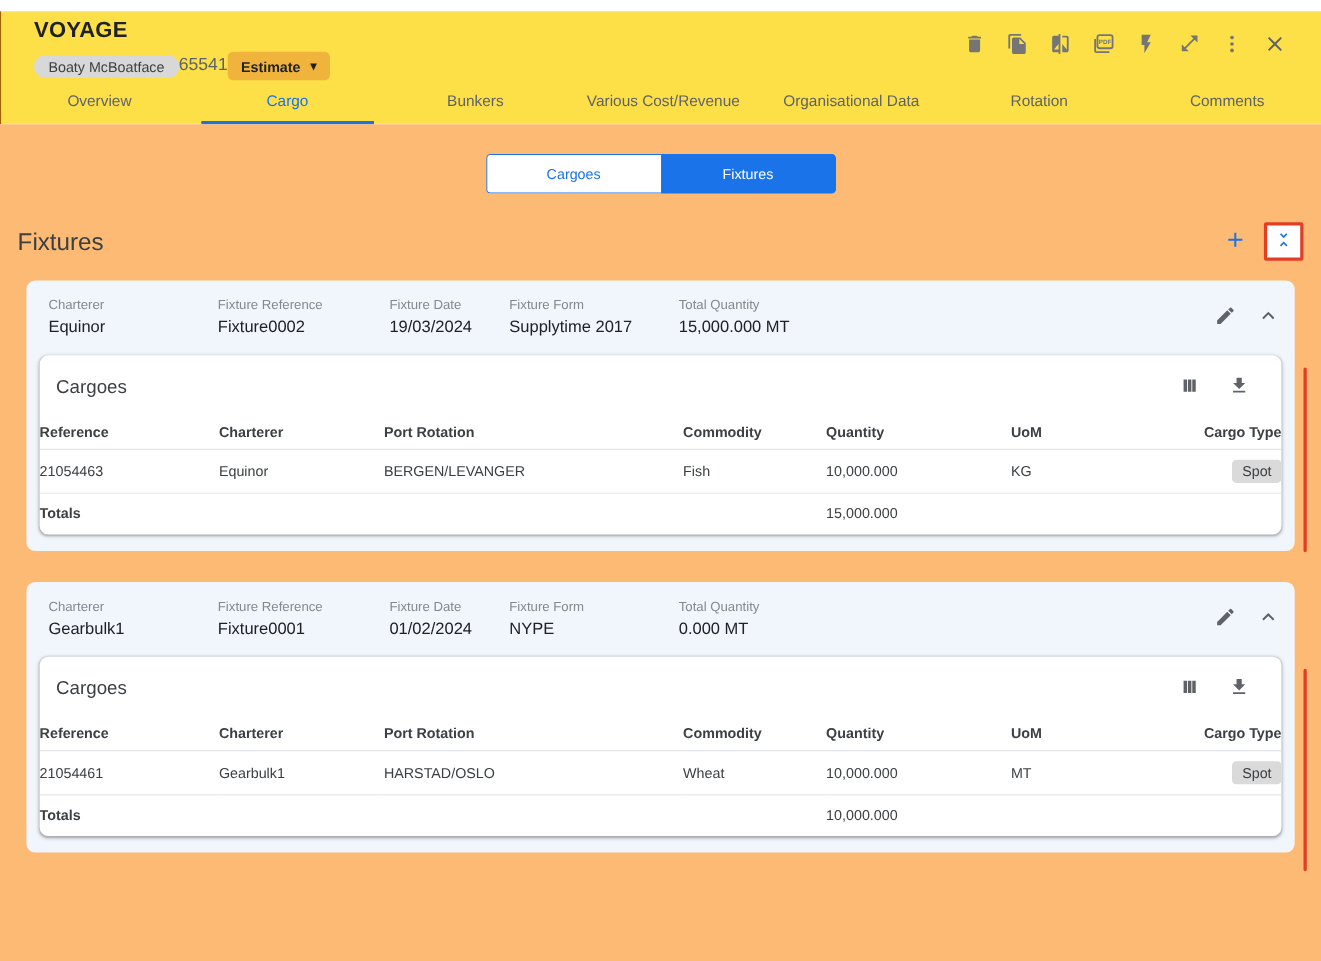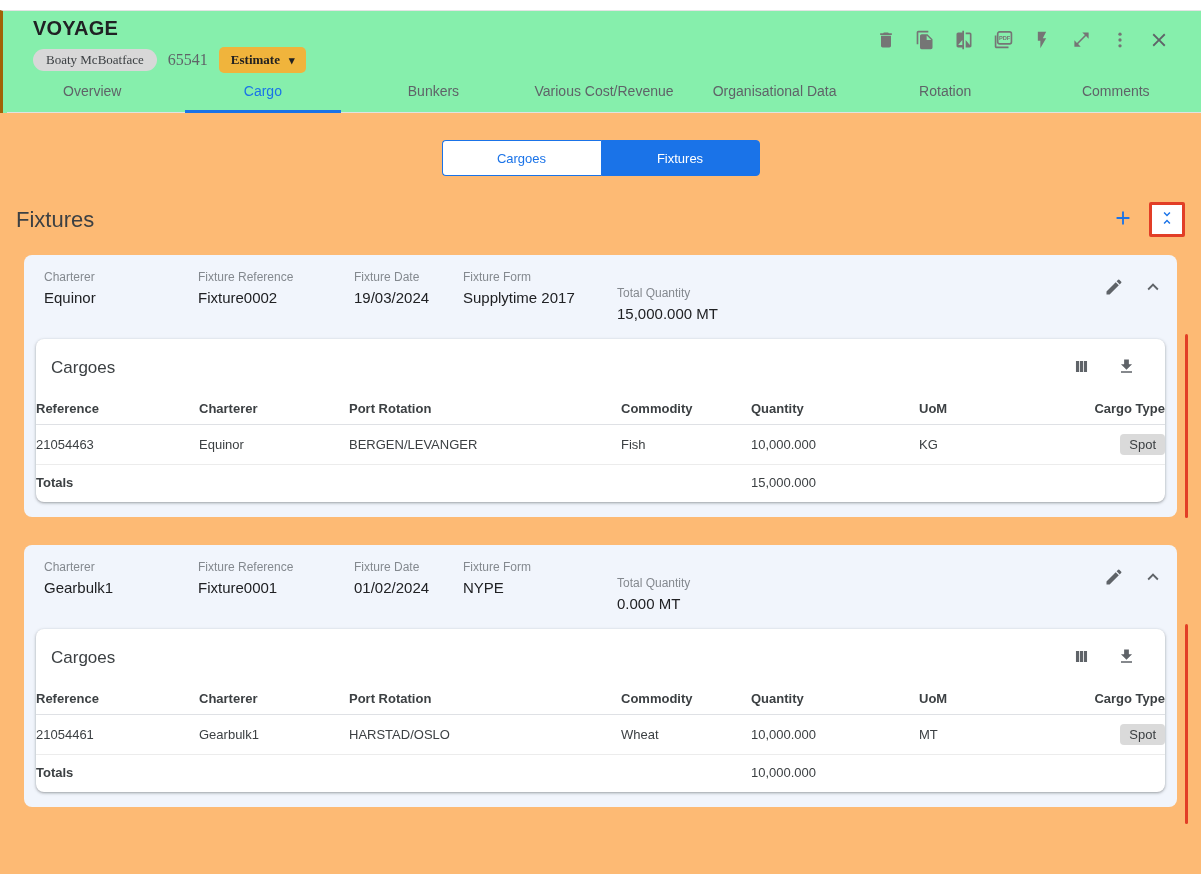--- a/index.html
+++ b/index.html
@@ -2,24 +2,24 @@
 <html><head>
 <meta charset="utf-8">
 <style>
   * { box-sizing: border-box; }
   html,body { margin:0; padding:0; background:#fff; }
   body { font-family:"Liberation Sans", sans-serif; color:#3c4043; }
   .app { position:relative; width:1201px; height:874px; background:#fff; overflow:hidden; }
 
   
   .panel-top { position:absolute; top:10px; left:0; right:0; height:103px;
-               background:#86efac; border-top:1px solid #e4e4e4; border-left:3px solid #a16207; }
+               background:#fde047; border-top:1px solid #e4e4e4; border-left:1px solid #a16207; }
   .hdr { display:flex; justify-content:space-between; align-items:flex-start; padding:6px 30px 0 30px; }
   .page-title { font-size:20px; font-weight:700; color:#202124; margin:0; letter-spacing:.2px; }
-  .hdr-sub { display:flex; align-items:center; gap:11px; margin-top:7px;font-family:Liberation Serif, serif; }
+  .hdr-sub { display:flex; align-items:center; margin-top:7px; }
   .vessel-chip { background:#d8d8d8; color:#3c4043; font-size:13px; padding:3px 13px; border-radius:12px; }
   .voyage-num { font-size:16px; color:#5f6368; }
   .estimate-btn { background:#f0b43c; border:none; border-radius:5px; height:26px; padding:0 12px;
                   font-family:inherit; font-size:13px; font-weight:700; color:#212121;
                   display:flex; align-items:center; gap:9px; cursor:pointer; }
   .estimate-btn .caret { font-size:11px; }
   .hdr-icons { display:flex; gap:15px; align-items:center; margin-top:12px; }
   .icon-btn { width:24px; height:24px; background:none; border:none; padding:0; color:#757575;
               cursor:pointer; display:flex; align-items:center; justify-content:center; }
   .icon-btn svg { fill:currentColor; }
@@ -46,21 +46,21 @@
              display:flex; align-items:center; justify-content:center; }
   .add-btn svg { fill:currentColor; }
   .collapse-btn { width:36px; height:35px; background:#fff; border:3px solid #e23e26; border-radius:2px;
                   color:#1a73e8; cursor:pointer; display:flex; align-items:center; justify-content:center; padding:0; }
   .collapse-btn svg { fill:currentColor; }
 
   
   .fixture-card { position:relative; margin:0 24px 28px 24px; background:#f1f5fc; border-radius:8px; padding-bottom:15px; }
   .fixture-head { display:flex; align-items:flex-start; padding:15px 10px 17px 20px; }
   .f-field { padding-right:8px; }
-  .fw1 { width:154px; } .fw2 { width:156px; } .fw3 { width:109px; } .fw4 { width:154px; } .fw5 { flex:1;margin-top:16px; }
+  .fw1 { width:154px; } .fw2 { width:156px; } .fw3 { width:109px; } .fw4 { width:154px; } .fw5 { flex:1; }
   .f-label { font-size:12px; color:#84898f; }
   .f-value { font-size:15px; color:#202124; margin-top:5px; }
   .f-actions { display:flex; align-items:center; gap:15px; margin-top:6px; padding-right:2px; }
   .f-actions .icon-btn { color:#5f6368; }
 
   .cargoes-card { margin:0 12px; background:#fff; border-radius:8px;
                   box-shadow:0 1px 2px rgba(60,64,67,.3), 0 1px 3px 1px rgba(60,64,67,.15);
                   overflow:hidden; padding-bottom:1px; }
   .cargoes-head { display:flex; justify-content:space-between; align-items:center; padding:17px 27px 12px 15px; }
   .cargoes-title { font-size:17px; font-weight:400; color:#3c4043; margin:0; }

